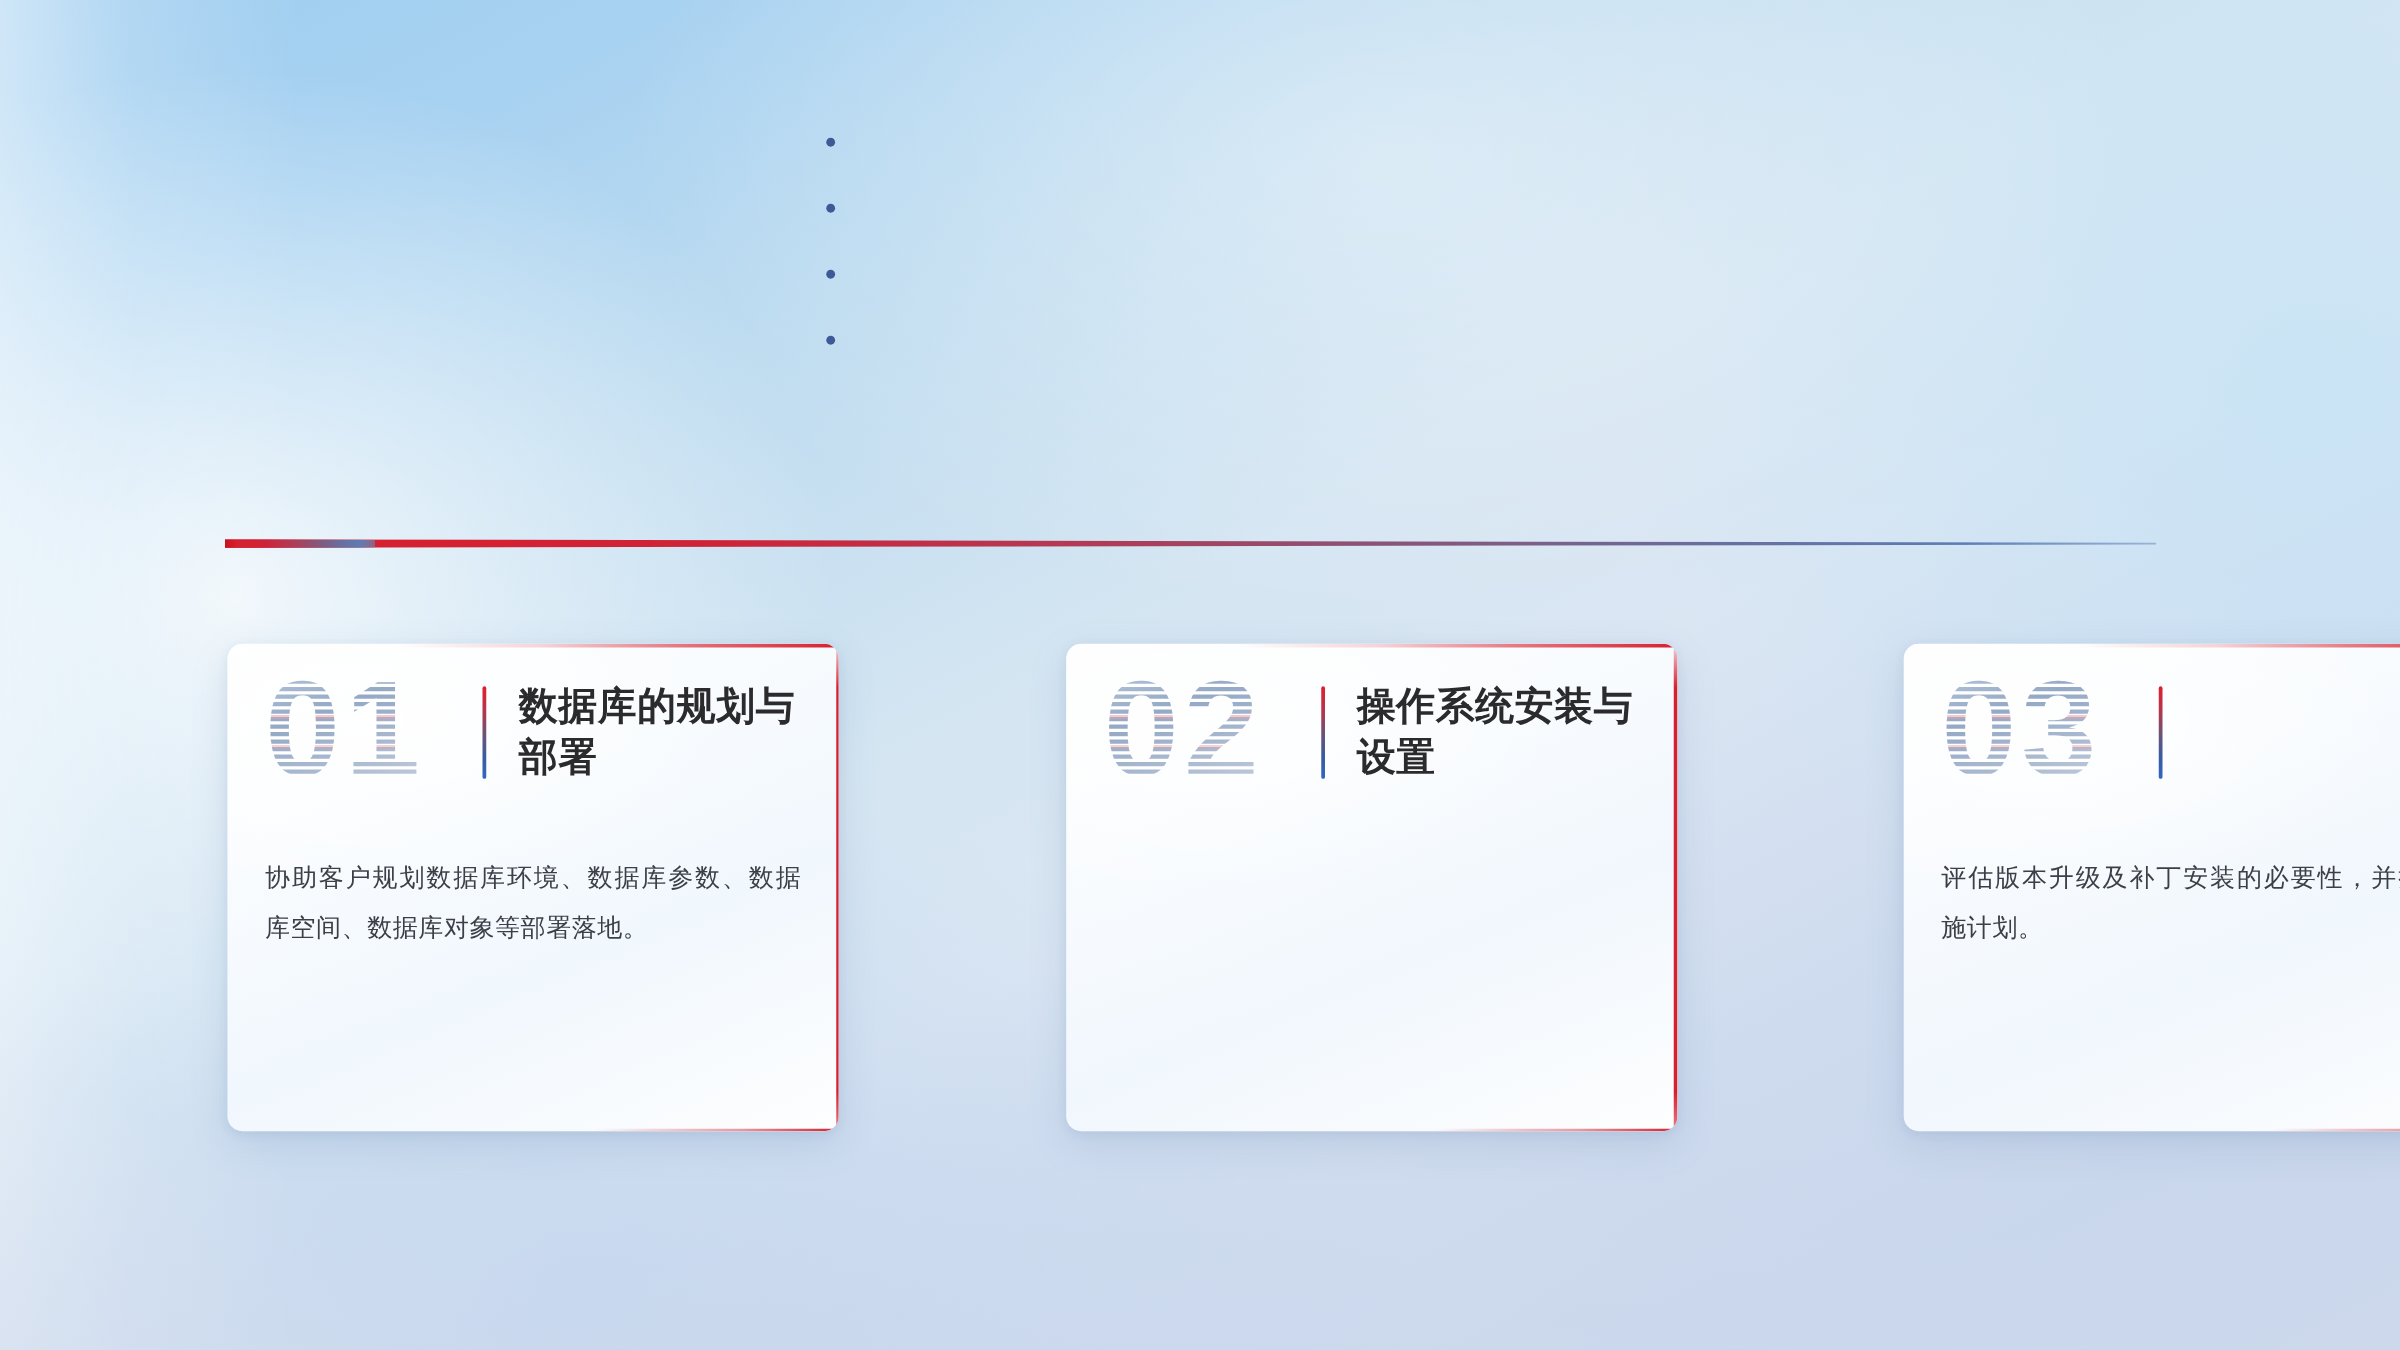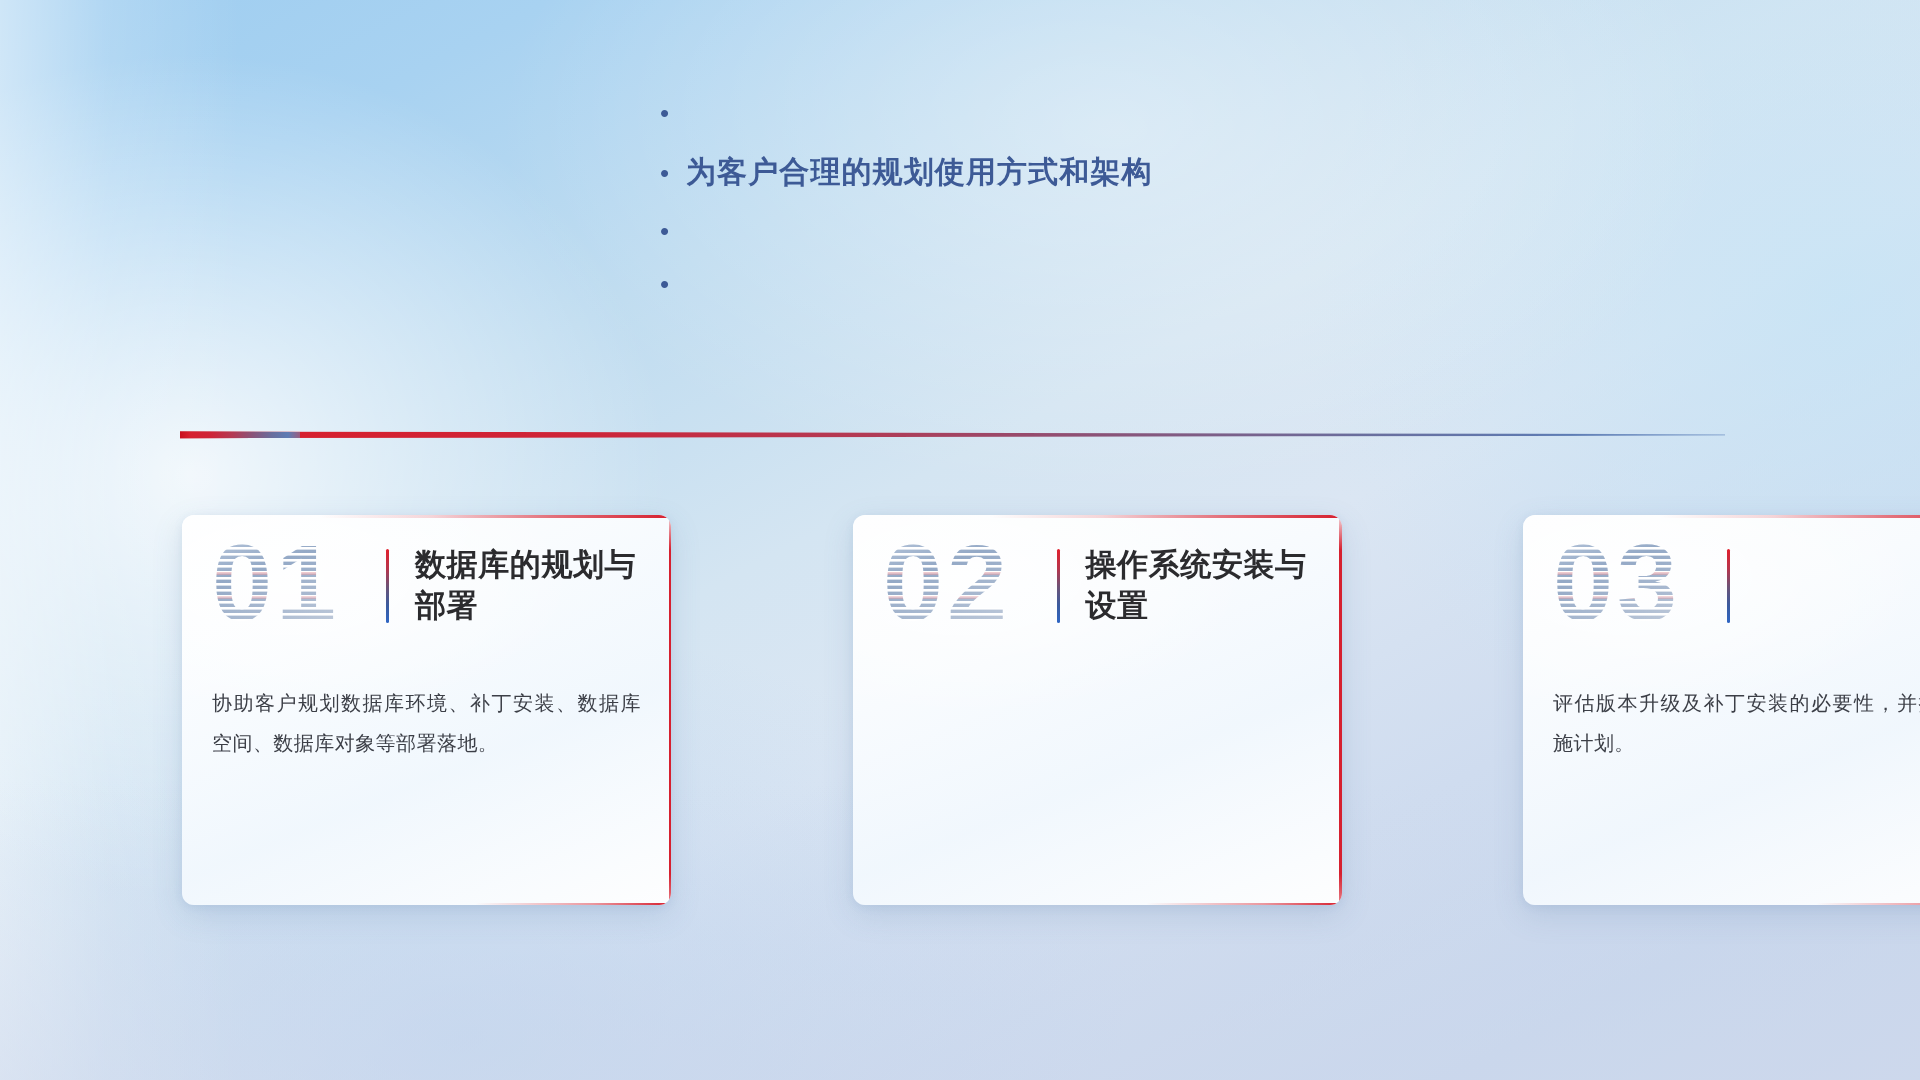--- a/index.html
+++ b/index.html
@@ -214,21 +214,20 @@
   <div id="bg-glow-bottom"></div>
 
   <div id="bullets">
 
     <div class="bullet-row">
       <span class="bullet-dot">•</span>
     </div>
 
     <div class="bullet-row">
       <span class="bullet-dot">•</span>
-      <span class="bullet-text">为客户合理的规划使用方式和架构</span>
     </div>
 
     <div class="bullet-row">
       <span class="bullet-dot">•</span>
     </div>
 
     <div class="bullet-row">
       <span class="bullet-dot">•</span>
     </div>
 
@@ -303,21 +302,21 @@
               </g>
               <rect x="0" y="40" width="168" height="3" fill="#e3a0a8" opacity="0.55"></rect>
               <rect x="0" y="64" width="168" height="3" fill="#e3a0a8" opacity="0.45"></rect>
             </g>
           </svg>
         </div>
         <div class="card-divider-bar"></div>
         <div class="card-title">数据库的规划与部署</div>
       </div>
 
-      <div class="card-body">协助客户规划数据库环境、补丁安装、数据库空间、数据库对象等部署落地。</div>
+      <div class="card-body">协助客户规划数据库环境、数据库参数、数据库空间、数据库对象等部署落地。</div>
     </div>
 
     <div class="card">
       <div class="card-sheen"></div>
       <div class="card-edge-top"></div>
       <div class="card-edge-right"></div>
       <div class="card-edge-bottom"></div>
 
       <div class="card-header">
         <div class="card-number">

